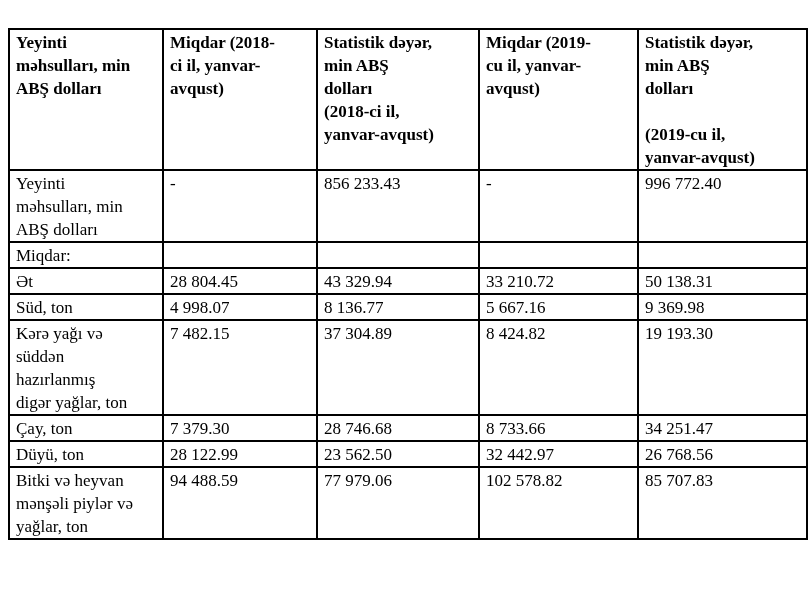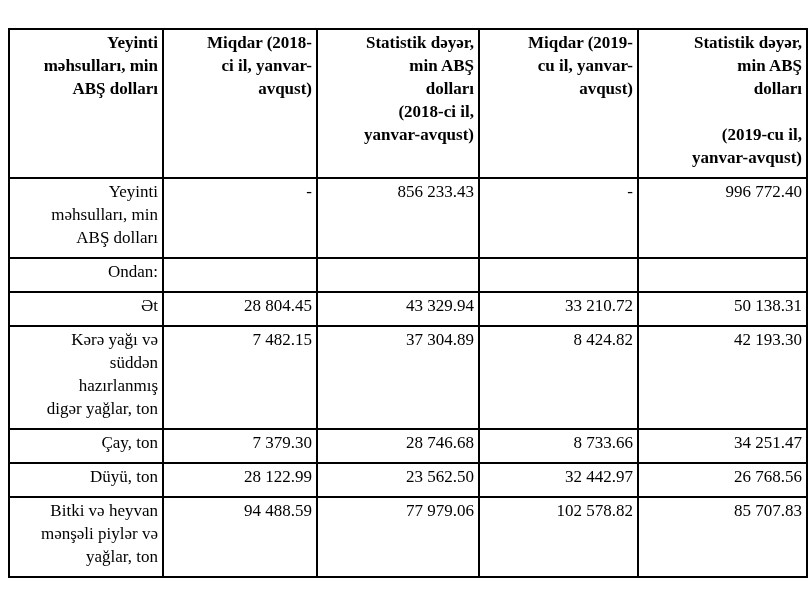--- a/index.html
+++ b/index.html
@@ -19,22 +19,22 @@
     background: #ffffff;
   }
   .doc-table col.c0 { width: 154px; }
   .doc-table col.c1 { width: 154px; }
   .doc-table col.c2 { width: 162px; }
   .doc-table col.c3 { width: 159px; }
   .doc-table col.c4 { width: 169px; }
   .doc-table th, .doc-table td {
     border: 2px solid #000000;
     vertical-align: top;
-    text-align: right;
-    padding: 1px 4px 8px 6px;
+    text-align: left;
+    padding: 1px 4px 0 6px;
     font-size: 17px;
     line-height: 23px;
     color: #000000;
     white-space: pre-line;
     overflow: hidden;
     word-wrap: break-word;
   }
   .doc-table th { font-weight: bold; }
   tr.rh  { height: 138px; }
   tr.r0  { height: 72px; }
@@ -87,42 +87,49 @@
     <tr class="r0">
       <td>Yeyinti
 məhsulları, min
 ABŞ dolları</td>
       <td>-</td>
       <td>856 233.43</td>
       <td>-</td>
       <td>996 772.40</td>
     </tr>
     <tr class="r1">
-      <td>Ondan:</td>
+      <td>Miqdar:</td>
       <td></td>
       <td></td>
       <td></td>
       <td></td>
     </tr>
     <tr class="r2">
       <td>Ət</td>
       <td>28 804.45</td>
       <td>43 329.94</td>
       <td>33 210.72</td>
       <td>50 138.31</td>
     </tr>
+    <tr class="r3">
+      <td>Süd, ton</td>
+      <td>4 998.07</td>
+      <td>8 136.77</td>
+      <td>5 667.16</td>
+      <td>9 369.98</td>
+    </tr>
     <tr class="r4">
       <td>Kərə yağı və
 süddən
 hazırlanmış
 digər yağlar, ton</td>
       <td>7 482.15</td>
       <td>37 304.89</td>
       <td>8 424.82</td>
-      <td>42 193.30</td>
+      <td>19 193.30</td>
     </tr>
     <tr class="r6">
       <td>Çay, ton</td>
       <td>7 379.30</td>
       <td>28 746.68</td>
       <td>8 733.66</td>
       <td>34 251.47</td>
     </tr>
     <tr class="r8">
       <td>Düyü, ton</td>

